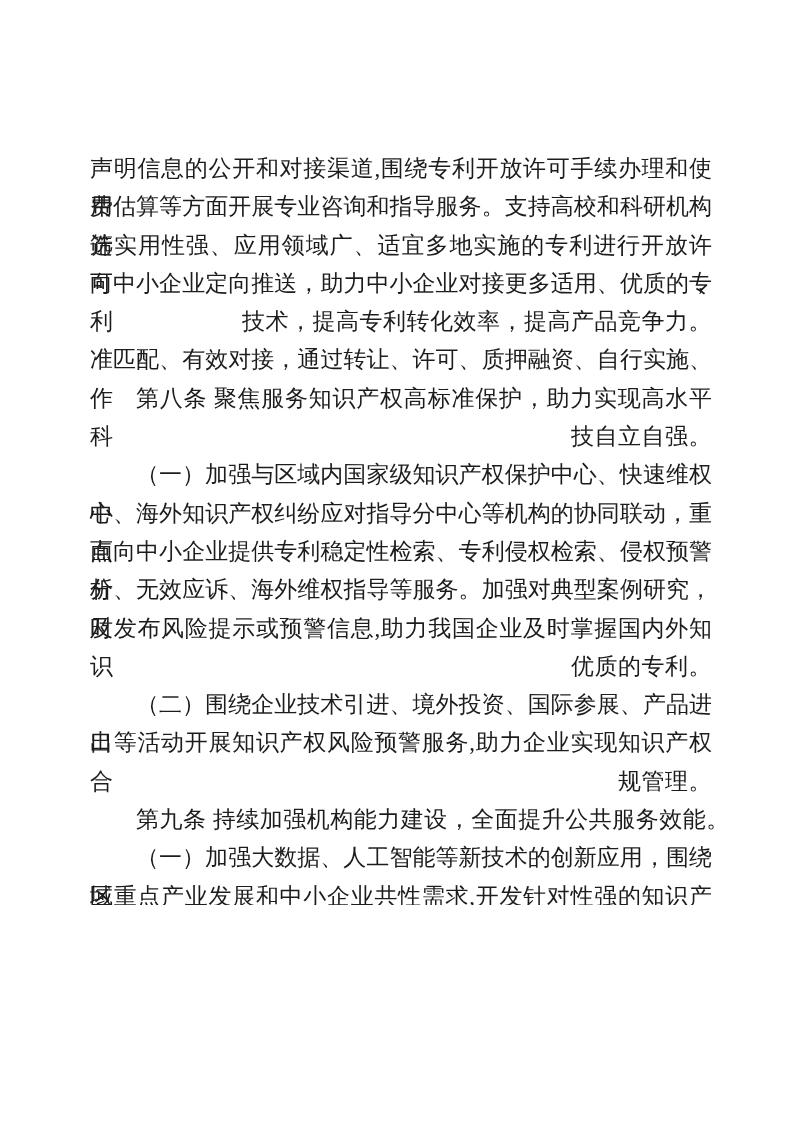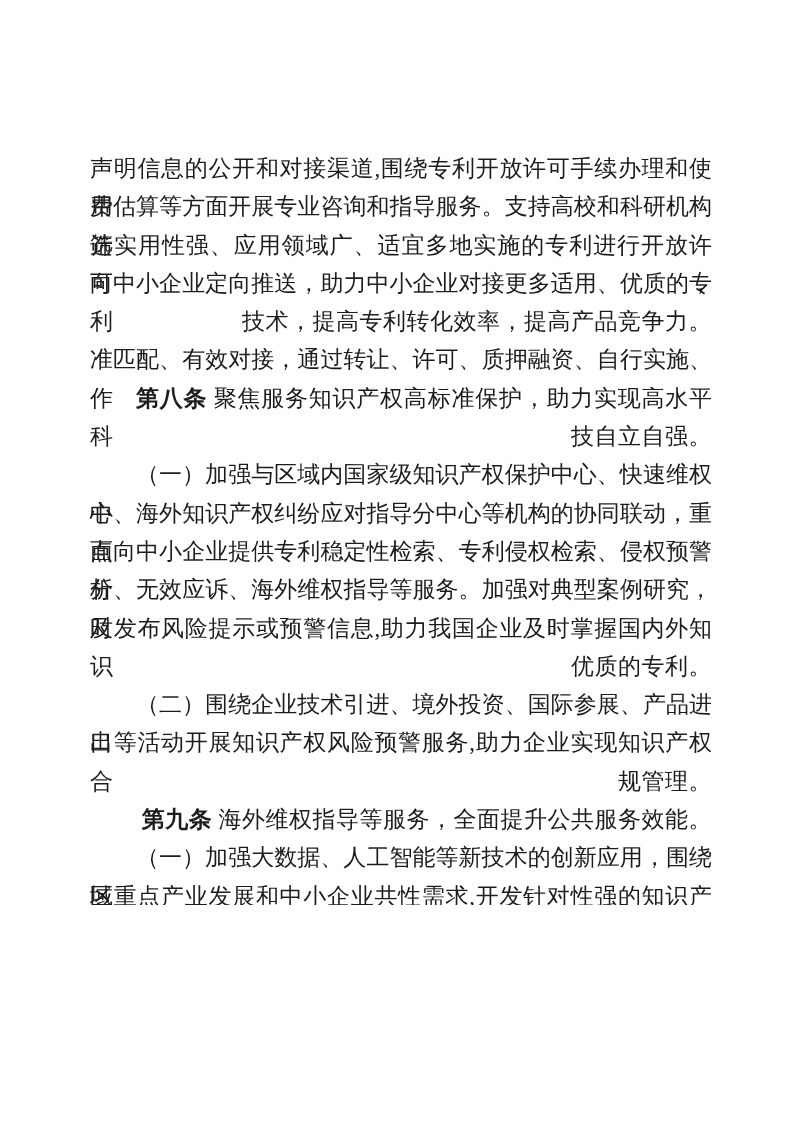--- a/index.html
+++ b/index.html
@@ -34,21 +34,21 @@
     white-space: normal;
     text-align: justify;
     text-align-last: justify;
     text-justify: inter-character;
     letter-spacing: 0;
   }
   .line.indent {
     text-indent: 2em;
   }
   .bold {
-    font-weight: 700;
+    font-weight: 400;
   }
   .footer {
     position: absolute;
     left: 116px;
     top: 1002px;
     font-size: 22px;
     line-height: 30px;
     color: #222222;
     letter-spacing: 1px;
   }
@@ -68,18 +68,18 @@
       <div class="line"><span>技自立自强。</span></div>
       <div class="line indent full"><span>（一）加强与区域内国家级知识产权保护中心、快速维权中</span></div>
       <div class="line full"><span>心、海外知识产权纠纷应对指导分中心等机构的协同联动，重点</span></div>
       <div class="line full"><span>面向中小企业提供专利稳定性检索、专利侵权检索、侵权预警分</span></div>
       <div class="line full"><span>析、无效应诉、海外维权指导等服务。加强对典型案例研究，及</span></div>
       <div class="line full"><span>时发布风险提示或预警信息,助力我国企业及时掌握国内外知识</span></div>
       <div class="line"><span>优质的专利。</span></div>
       <div class="line indent full"><span>（二）围绕企业技术引进、境外投资、国际参展、产品进出</span></div>
       <div class="line full"><span>口等活动开展知识产权风险预警服务,助力企业实现知识产权合</span></div>
       <div class="line"><span>规管理。</span></div>
-      <div class="line indent"><span class="bold">第九条</span><span> 海外维权指导等服务，全面提升公共服务效能。</span></div>
+      <div class="line indent"><span class="bold">第九条</span><span> 持续加强机构能力建设，全面提升公共服务效能。</span></div>
       <div class="line indent full"><span>（一）加强大数据、人工智能等新技术的创新应用，围绕区</span></div>
       <div class="line full"><span>域重点产业发展和中小企业共性需求,开发针对性强的知识产权</span></div>
     </div>
   <div class="footer">— 4 —</div>
 </div>
 
 </body></html>

